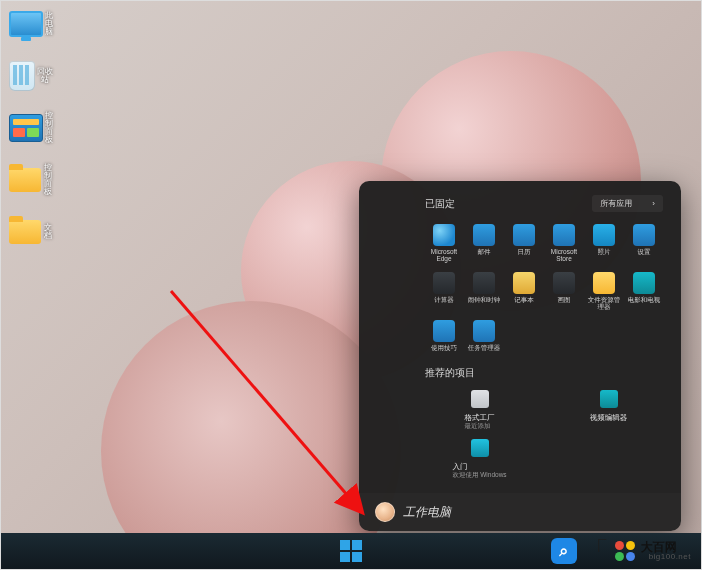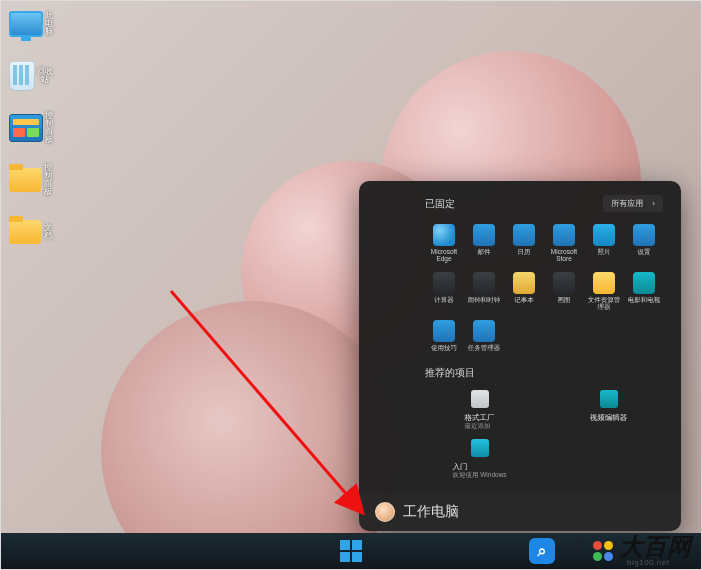--- a/index.html
+++ b/index.html
@@ -120,21 +120,21 @@
     border-radius: 10px;
     box-shadow: 0 8px 30px rgba(0,0,0,0.5);
     color: #e6e6e6;
     overflow: hidden;
   }
   .sm-inner { padding: 14px 18px 0 18px; margin-left: 48px; }
   .sm-row { display: flex; align-items: center; justify-content: space-between; }
   .sm-title { font-size: 10px; color: #d8d8d8; }
   .sm-allapps {
     font-size: 8px; color: #d8d8d8; background: rgba(255,255,255,0.06);
-    padding: 3px 8px; border-radius: 3px; display: flex; align-items: center; gap: 9px;
+    padding: 3px 8px; border-radius: 3px; display: flex; align-items: center; gap: 20px;
     cursor: pointer;
   }
   .chev { font-size: 8px; }
   .pinned-grid {
     margin-top: 10px;
     display: grid;
     grid-template-columns: repeat(6, 1fr);
     gap: 6px 2px;
   }
   .app {
@@ -169,21 +169,21 @@
     display: flex; align-items: center;
     padding: 0 16px;
     box-sizing: border-box;
     gap: 8px;
   }
   .avatar {
     width: 18px; height: 18px; border-radius: 50%;
     background: radial-gradient(circle at 40% 35%, #ffe1c2, #e8b48b 60%, #c38b5e 100%);
     border: 1px solid rgba(255,255,255,0.4);
   }
-  .user-name { font-size: 14px; color: #dedede; }
+  .user-name { font-size: 12px; color: #dedede; font-style: italic; }
 
   
   .arrow-svg {
     position: absolute;
     left: 160px; top: 280px;
     width: 240px; height: 260px;
     pointer-events: none;
   }
 
   
@@ -199,21 +199,21 @@
     background: #1e87e5; display:flex; align-items:center; justify-content:center;
   }
   .wm-logo span { color:#fff; font-size:16px; font-weight:bold; }
   .wm-bracket { font-size: 26px; color:#1e1e1e; }
   .wm-dots {
     width: 20px; height: 20px;
     display: grid; grid-template-columns:1fr 1fr; grid-template-rows:1fr 1fr; gap:2px;
   }
   .wm-dots div { border-radius:50%; }
   .wm-texts { display:flex; flex-direction:column; line-height:1; }
-  .wm-big { font-size: 24px; font-weight: 700; color:#111;font-style:italic; }
+  .wm-big { font-size: 12px; font-weight: 700; color:#111; }
   .wm-small { font-size: 8px; color:#555; letter-spacing:0.5px;margin-left:8px; }
 
   
   .ico-edge { background: radial-gradient(circle at 30% 30%, #7ed3f7, #1e88d0 70%); border-radius:50%; }
   .ico-mail { background: linear-gradient(#2f9de0,#1f73b5); }
   .ico-cal  { background: linear-gradient(#2f9de0,#1f73b5); }
   .ico-store{ background: linear-gradient(#2f9de0,#1f73b5); }
   .ico-photo{ background: linear-gradient(#29b0e8,#1486c2); }
   .ico-set  { background: linear-gradient(#2f9de0,#1f73b5); border-radius:50%; }
   .ico-calc { background: linear-gradient(#3a3f44,#25282c); }

